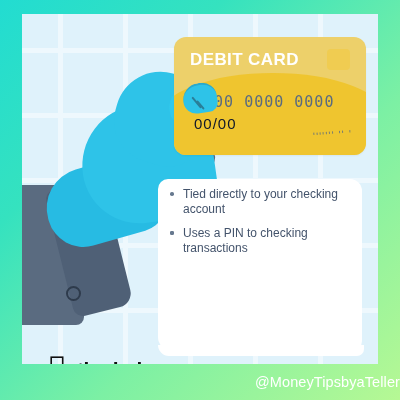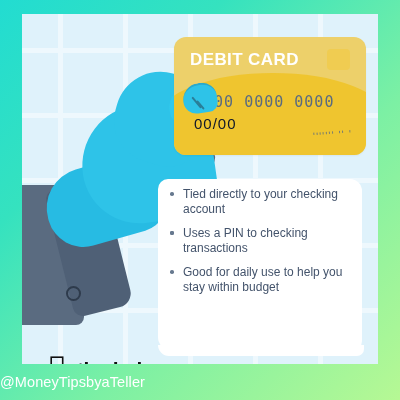--- a/index.html
+++ b/index.html
@@ -138,21 +138,21 @@
   #logo{
     position:absolute;left:28px;top:342px;display:flex;align-items:center;gap:5px;
   }
   #logo-text{
     color:#111111;font-size:21px;font-weight:bold;letter-spacing:-.4px;
     white-space:nowrap;line-height:1;
   }
 
   
   #handle{
-    position:absolute;left:0;right:0;top:374px;text-align:left;
+    position:absolute;left:0;right:0;top:374px;text-align:right;
     color:#ffffff;font-size:14.5px;letter-spacing:.1px;
   }
 </style>
 </head>
 <body>
 
 <div id="stage">
 
   <div id="panel">
 
@@ -203,24 +203,20 @@
           <span class="bullet"></span>
           <span>Tied directly to your checking account</span>
         </li>
         <li class="fact">
           <span class="bullet"></span>
         </li>
         <li class="fact">
           <span class="bullet"></span>
           <span>Uses a PIN to checking transactions</span>
         </li>
-        <li class="fact">
-          <span class="bullet"></span>
-          <span>Good for daily use to help you stay within budget</span>
-        </li>
       </ul>
     </div>
 
     <div id="logo">
       <svg width="22" height="26" viewBox="0 0 22 26">
         <rect x="1.2" y="1.2" width="11.5" height="16.5" fill="none" stroke="#111111" stroke-width="1.6"></rect>
         <circle cx="12.2" cy="17.2" r="7.6" fill="none" stroke="#111111" stroke-width="1.6"></circle>
         <line x1="4.6" y1="24.4" x2="13.4" y2="11.2" stroke="#111111" stroke-width="1.5"></line>
       </svg>
       <span id="logo-text">the balance</span>

